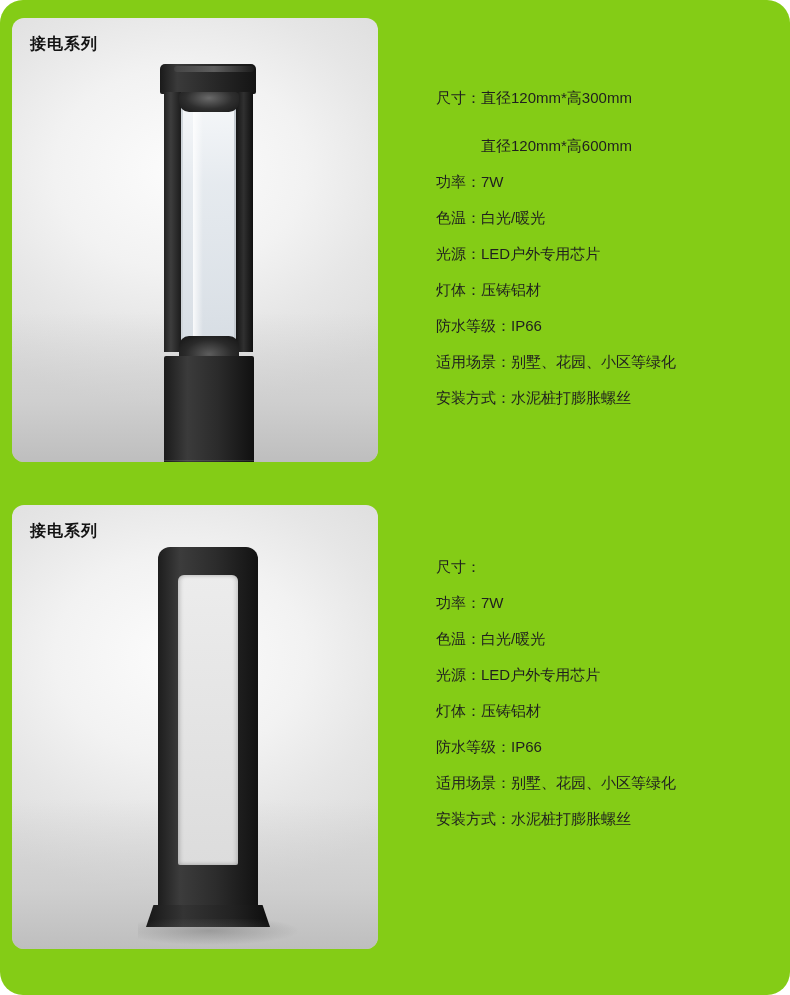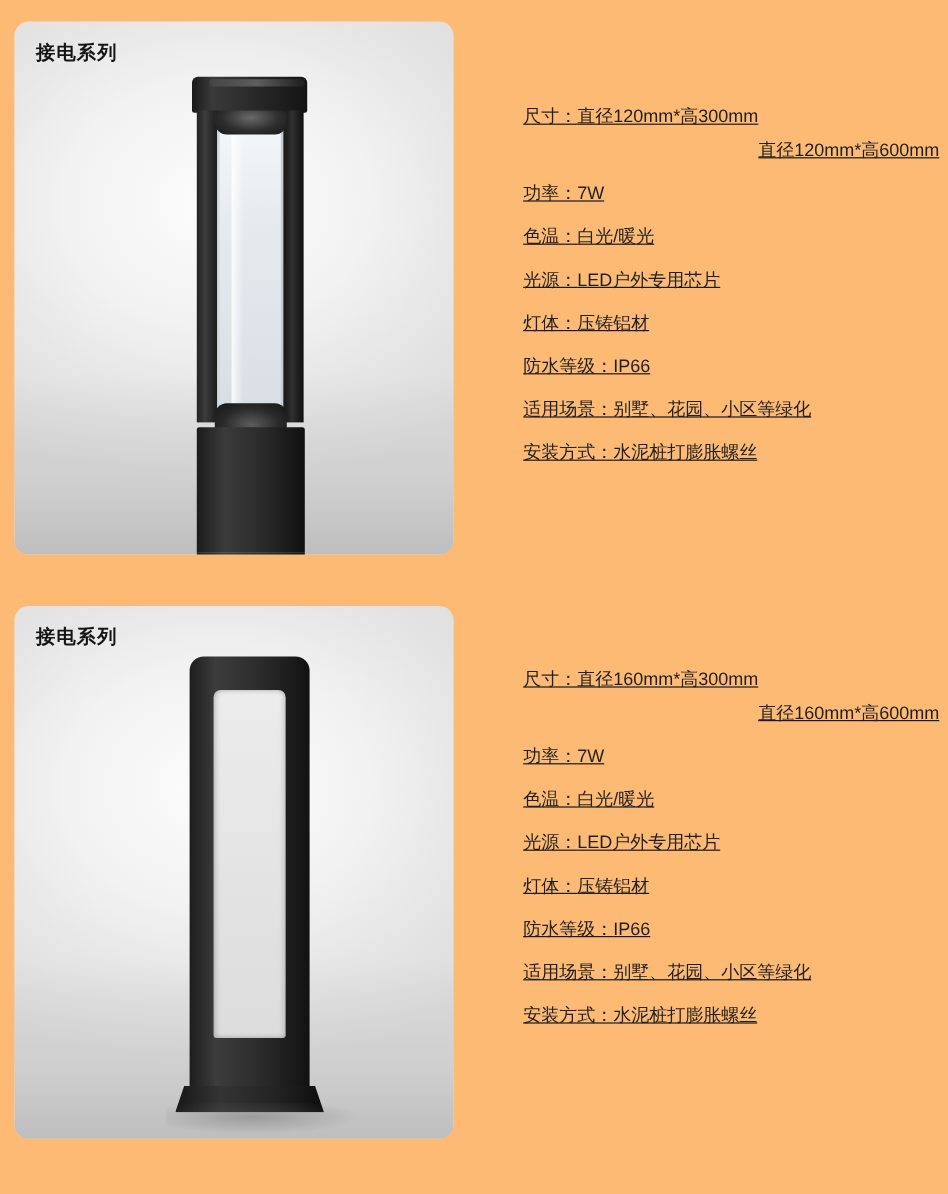--- a/index.html
+++ b/index.html
@@ -11,23 +11,24 @@
     width: 790px;
     height: 995px;
     font-family: "Liberation Sans", sans-serif;
     color: #1a1a1a;
     overflow: hidden;
   }
   .page {
     width: 790px;
     height: 995px;
     position: relative;
-    background: #fdba74;
+    background: #84cc16;
     display: flex;
     flex-direction: column;
+    border-radius: 23px;
   }
 
   .product-block {
     position: relative;
     display: flex;
     flex-direction: row;
     align-items: flex-start;
   }
   .block-1 { padding: 18px 0 0 0; height: 468px; }
   .block-2 { padding: 18px 0 0 0; height: 468px; }
@@ -190,37 +191,36 @@
     top: 372px; left: -20px;
     width: 160px; height: 26px;
     background: radial-gradient(ellipse at 45% 45%, rgba(95,95,95,0.4) 0%, rgba(150,150,150,0) 72%);
   }
 
   
   .specs {
     margin-left: 58px;
     margin-top: 70px;
     flex: 1 1 auto;
-    text-decoration: underline;
   }
   .block-2 .specs { margin-top: 52px; }
   .spec-row {
     display: flex;
     align-items: baseline;
     margin-bottom: 16px;
     font-size: 15px;
     line-height: 20px;
     color: #1f1f1f;
   }
   .spec-label {
     white-space: nowrap;
   }
   .spec-values {
     display: flex;
-    flex-direction: row;
+    flex-direction: column;
   }
   .spec-value {
     white-space: nowrap;
   }
   .spec-value + .spec-value {
     margin-top: 28px;
   }
   .divider {
     width: 100%;
     height: 1px;
@@ -316,24 +316,20 @@
         </div>
         <div class="foot"></div>
         <div class="base-shadow"></div>
       </div>
     </div>
 
     <div class="specs">
 
       <div class="spec-row">
         <span class="spec-label">尺寸：</span>
-        <span class="spec-values">
-          <span class="spec-value">直径160mm*高300mm</span>
-          <span class="spec-value">直径160mm*高600mm</span>
-        </span>
       </div>
 
       <div class="spec-row">
         <span class="spec-label">功率：</span>
         <span class="spec-value">7W</span>
       </div>
 
       <div class="spec-row">
         <span class="spec-label">色温：</span>
         <span class="spec-value">白光/暖光</span>

